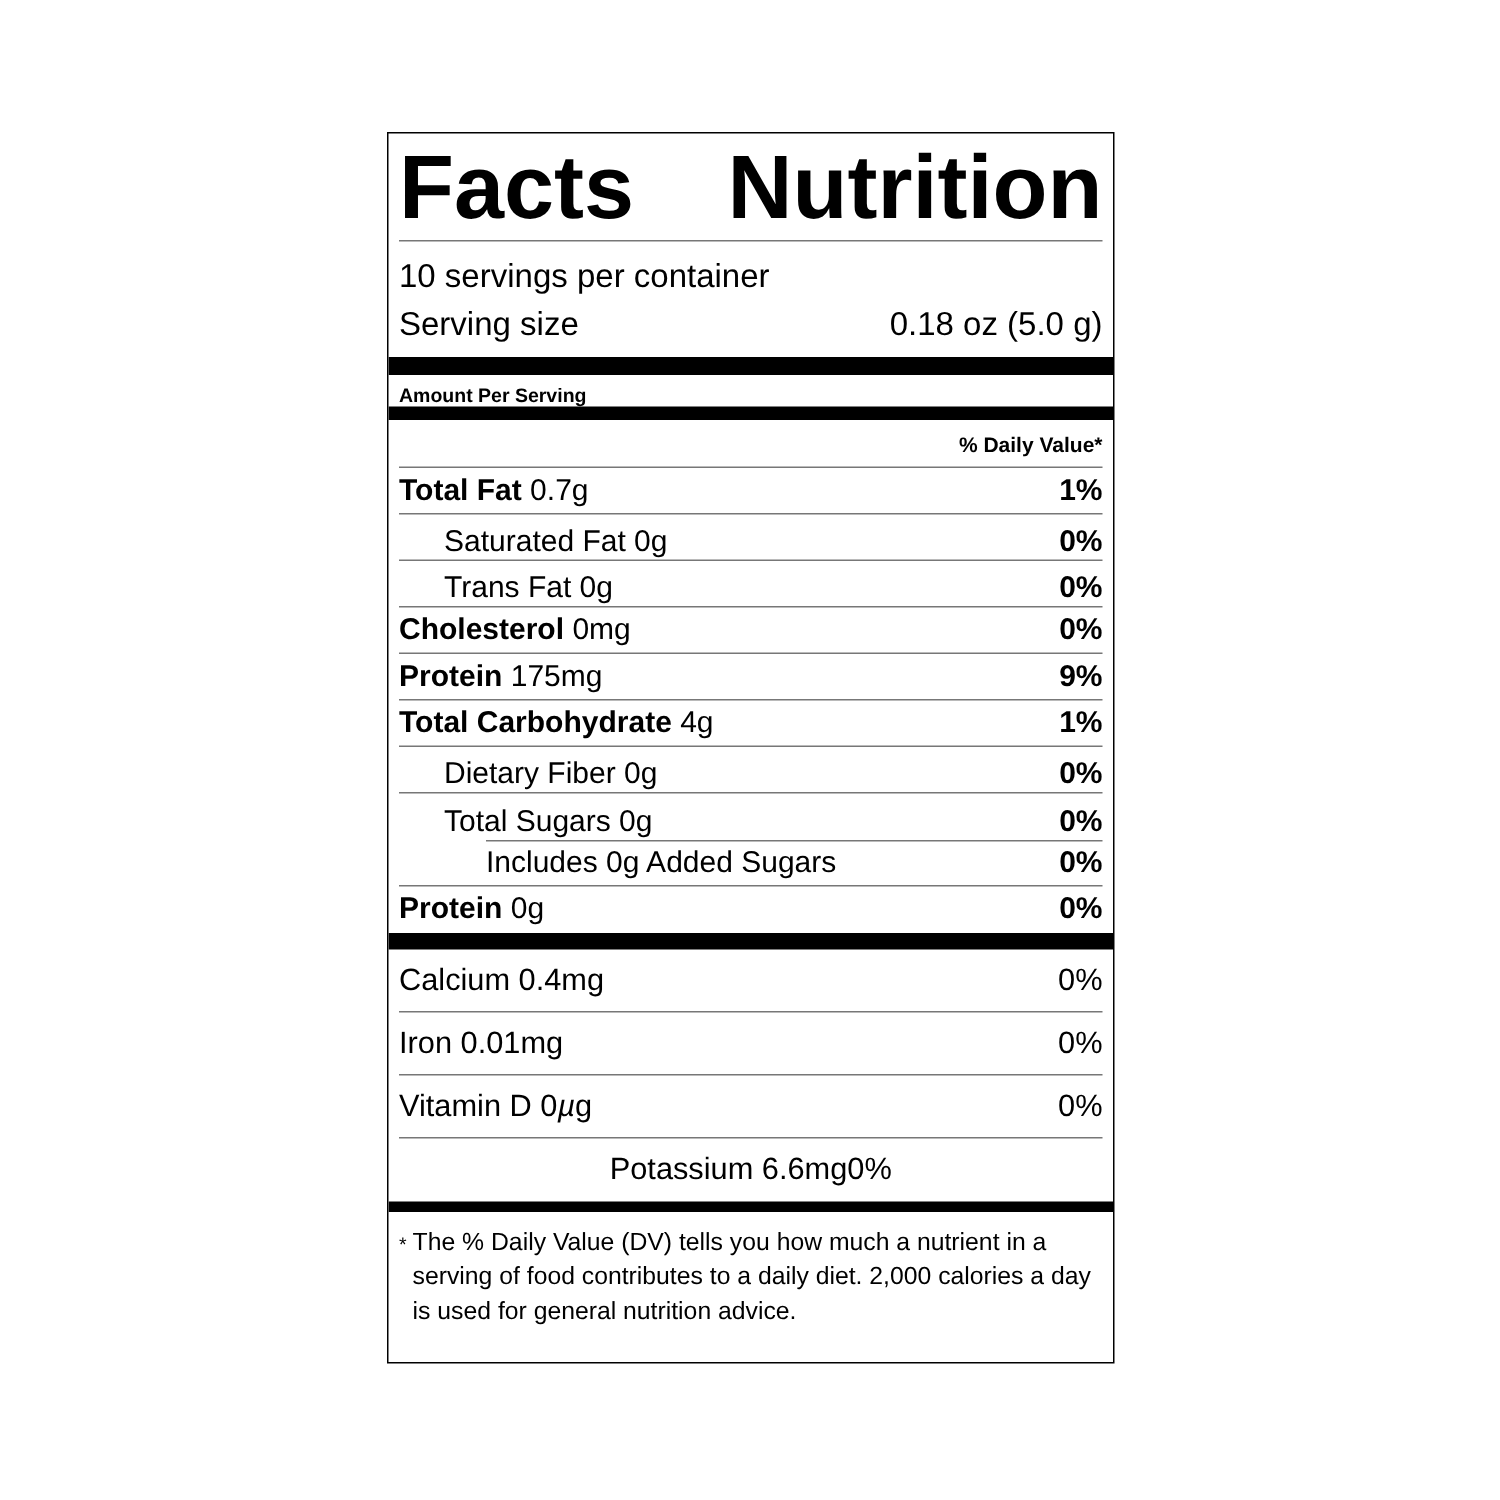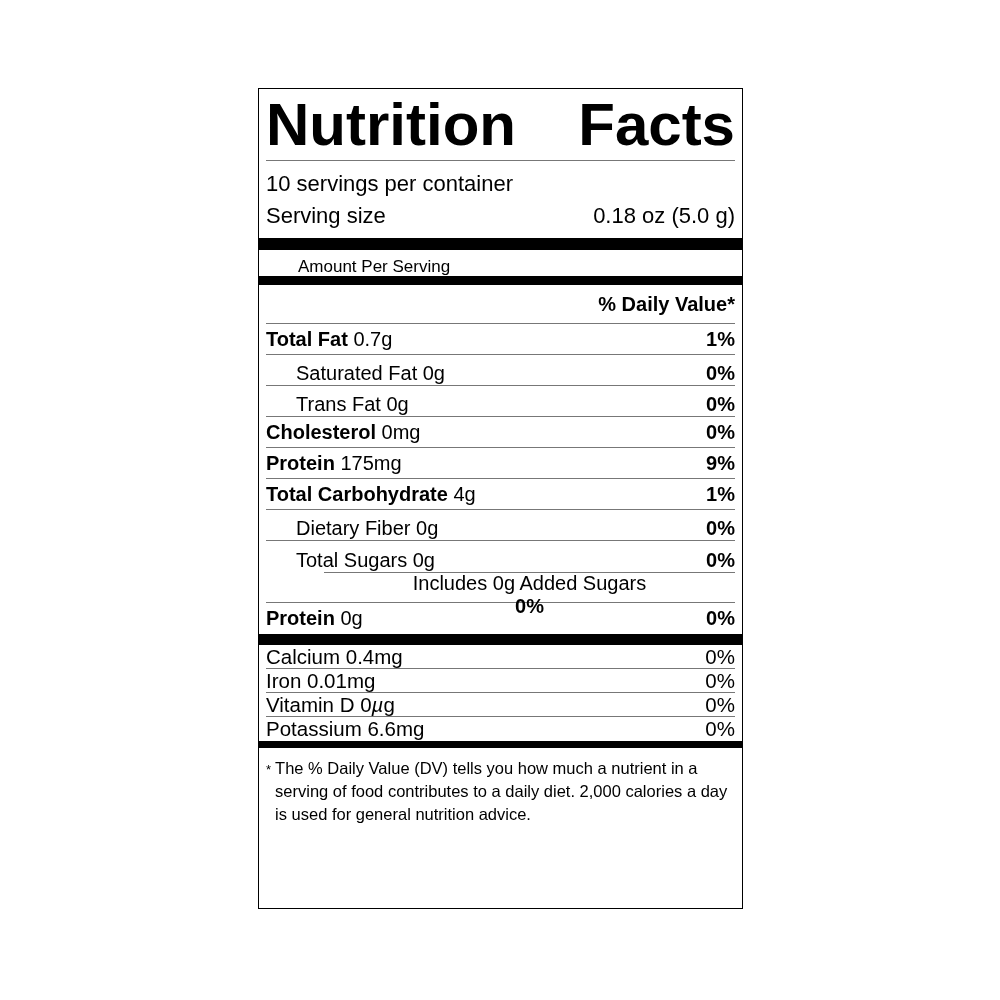--- a/index.html
+++ b/index.html
@@ -21,65 +21,65 @@
   .servings { font-size:22px; line-height:1.25; padding-top:9px; }
   .serving-row {
     display:flex; justify-content:space-between; font-weight:normal;
     font-size:22px; padding:5px 0 9px 0;
   }
   .bar { background:#000; margin:0 -7px; }
   .bar-a { height:12px; }
   .bar-b { height:9px; }
   .bar-c { height:11px; }
   .bar-d { height:7px; }
-  .aps { font-weight:normal; font-size:17px; padding-top:7px; line-height:1.15;margin-left:32px; }
+  .aps { font-weight:bold; font-size:13px; padding-top:7px; line-height:1.15; }
   .cal-row {
     display:flex; justify-content:space-between; align-items:baseline;
     padding-bottom:7px;
   }
   .cal-label { font-weight:bold; font-size:40px; line-height:1.1; }
   .cal-value { font-weight:bold; font-size:56px; line-height:0.95; }
   .dv-header {
-    text-align:right; font-weight:bold; font-size:20px;
+    text-align:right; font-weight:bold; font-size:14px;
     padding:8px 0 7px 0; border-bottom:1px solid #777;
   }
   .row {
     display:flex; justify-content:space-between; align-items:center;
     font-size:20px; height:31px; border-bottom:1px solid #777;
     box-sizing:border-box;
   }
   .row .dv { font-weight:bold; }
   .row.indent1 { padding-left:30px;align-items:flex-end; }
   .row.indent2 { padding-left:58px; }
   .row.no-sep { border-bottom:none; }
-  .row.sub-sep { position:relative;flex-direction:column; }
+  .row.sub-sep { position:relative; }
   .row.sub-sep::before {
     content:""; position:absolute; top:0; left:58px; right:0;
     height:1px; background:#777;
   }
   .mn-row {
     display:flex; justify-content:space-between; align-items:center;
-    font-size:20.5px; height:24px; border-bottom:1px solid #777;
+    font-size:20.5px; height:42px; border-bottom:1px solid #777;
     box-sizing:border-box;
   }
-  .mn-row.no-sep { border-bottom:none; }
+  .mn-row.no-sep { border-bottom:none;justify-content:center; }
   .mn-row .dv { font-weight:normal; }
   .mu { font-style:italic; }
   .footnote { display:flex; font-size:16.5px; line-height:23px; padding:9px 2px 0 0; }
   .fn-star { font-size:13px; padding:1px 4px 0 0; }
   .fn-text { flex:1; }
 </style>
 </head>
 <body>
 
 <div class="label">
 
   <div class="title">
+    <span>Facts</span>
     <span>Nutrition</span>
-    <span>Facts</span>
   </div>
 
   <div class="servings">10 servings per container</div>
 
   <div class="serving-row">
     <span>Serving size</span>
     <span>0.18 oz (5.0 g)</span>
   </div>
 
   <div class="bar bar-a"></div>

